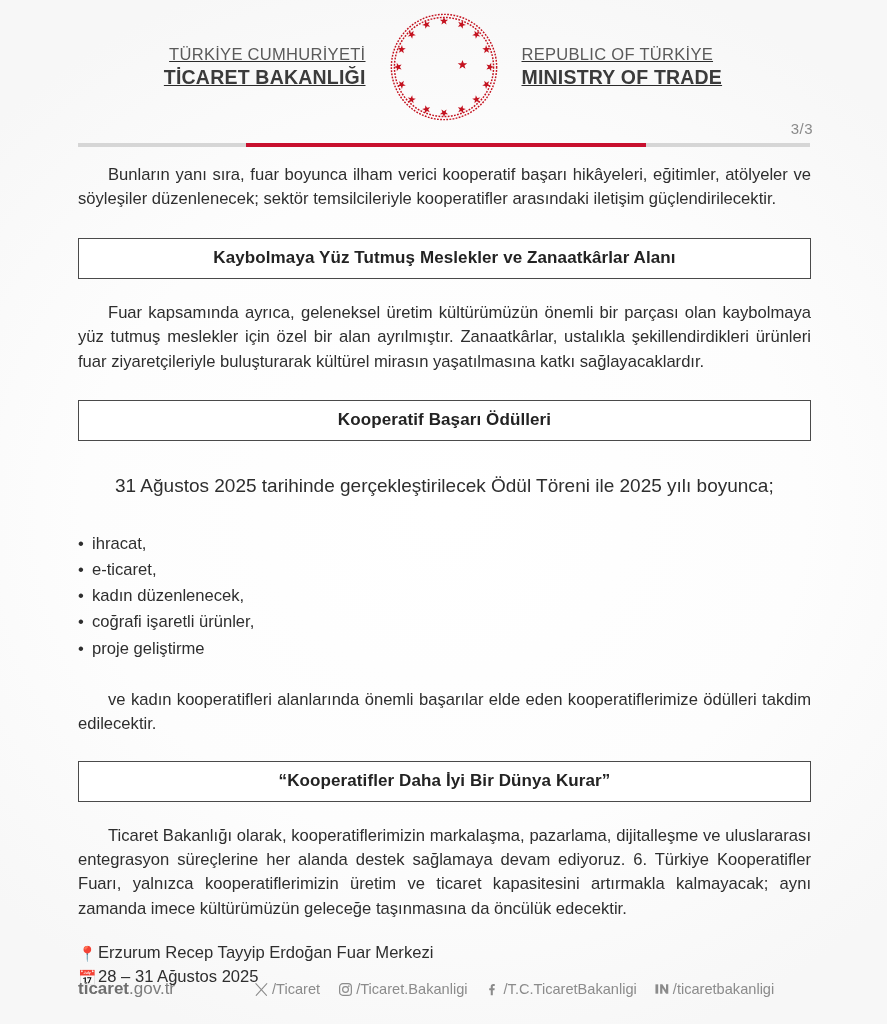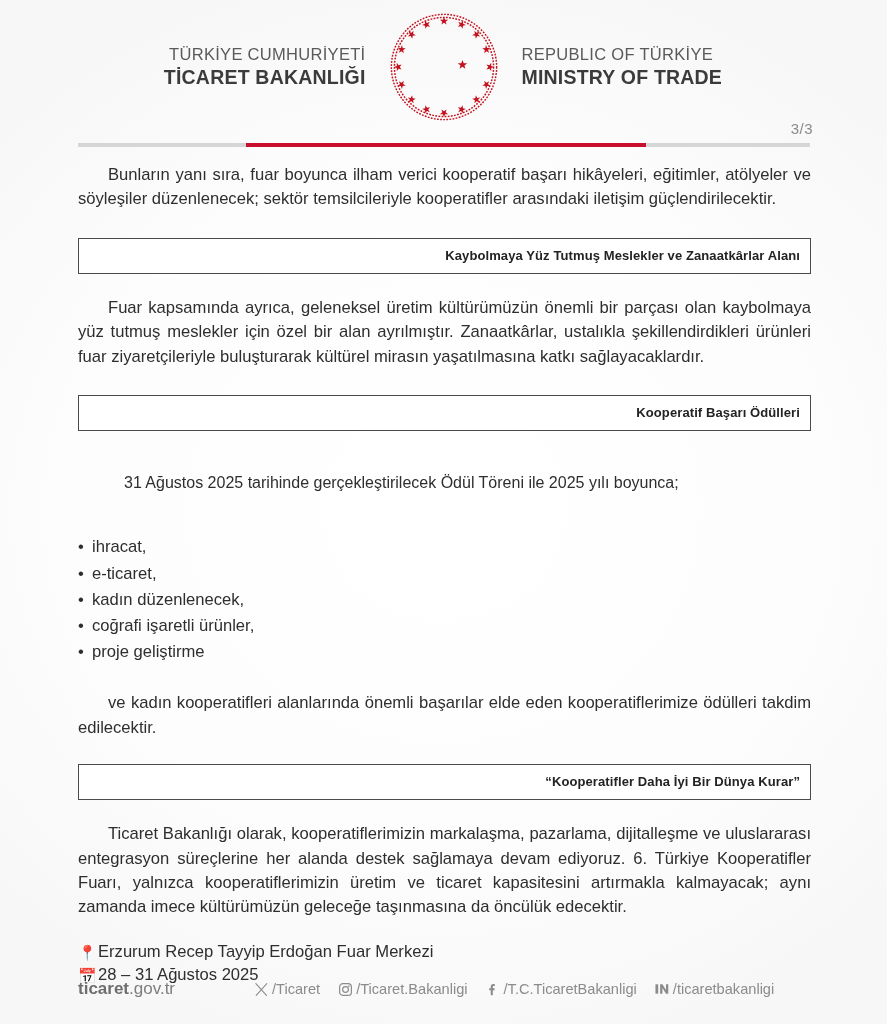--- a/index.html
+++ b/index.html
@@ -16,20 +16,21 @@
     color: #2b2b2b;
     -webkit-font-smoothing: antialiased;
   }
   .page {
     position: relative;
     width: 887px;
     height: 1024px;
     box-sizing: border-box;
     background:
       radial-gradient(ellipse 70% 55% at 50% 50%, #ffffff 0%, #fdfdfd 58%, #f7f7f7 100%);
+    text-decoration: underline;
   }
 
   
   .header {
     position: relative;
     height: 128px;
     display: flex;
     align-items: center;
     justify-content: center;
     gap: 0px;
@@ -107,35 +108,35 @@
     line-height: 1.47;
     color: #2e2e2e;
     text-align: justify;
     text-indent: 30px;
     hyphens: none;
   }
 
   .section-box {
     border: 1.6px solid #4a4a4a;
     background: #ffffff;
-    text-align: right;
+    text-align: center;
     font-weight: 700;
-    font-size: 13px;
+    font-size: 17px;
     color: #232323;
-    padding: 9px 10px 10px;
+    padding: 9px 24px 10px;
     box-sizing: border-box;
     letter-spacing: 0.1px;
   }
 
   .lead {
-    font-size: 16px;
+    font-size: 19px;
     line-height: 1.47;
     color: #2e2e2e;
     text-indent: 30px;
-    margin: 16px;
+    margin: 7px;
   }
 
   ul.bullets {
     list-style: none;
     margin: 0;
     padding: 0;
   }
   ul.bullets li {
     font-size: 16.6px;
     line-height: 1.58;

